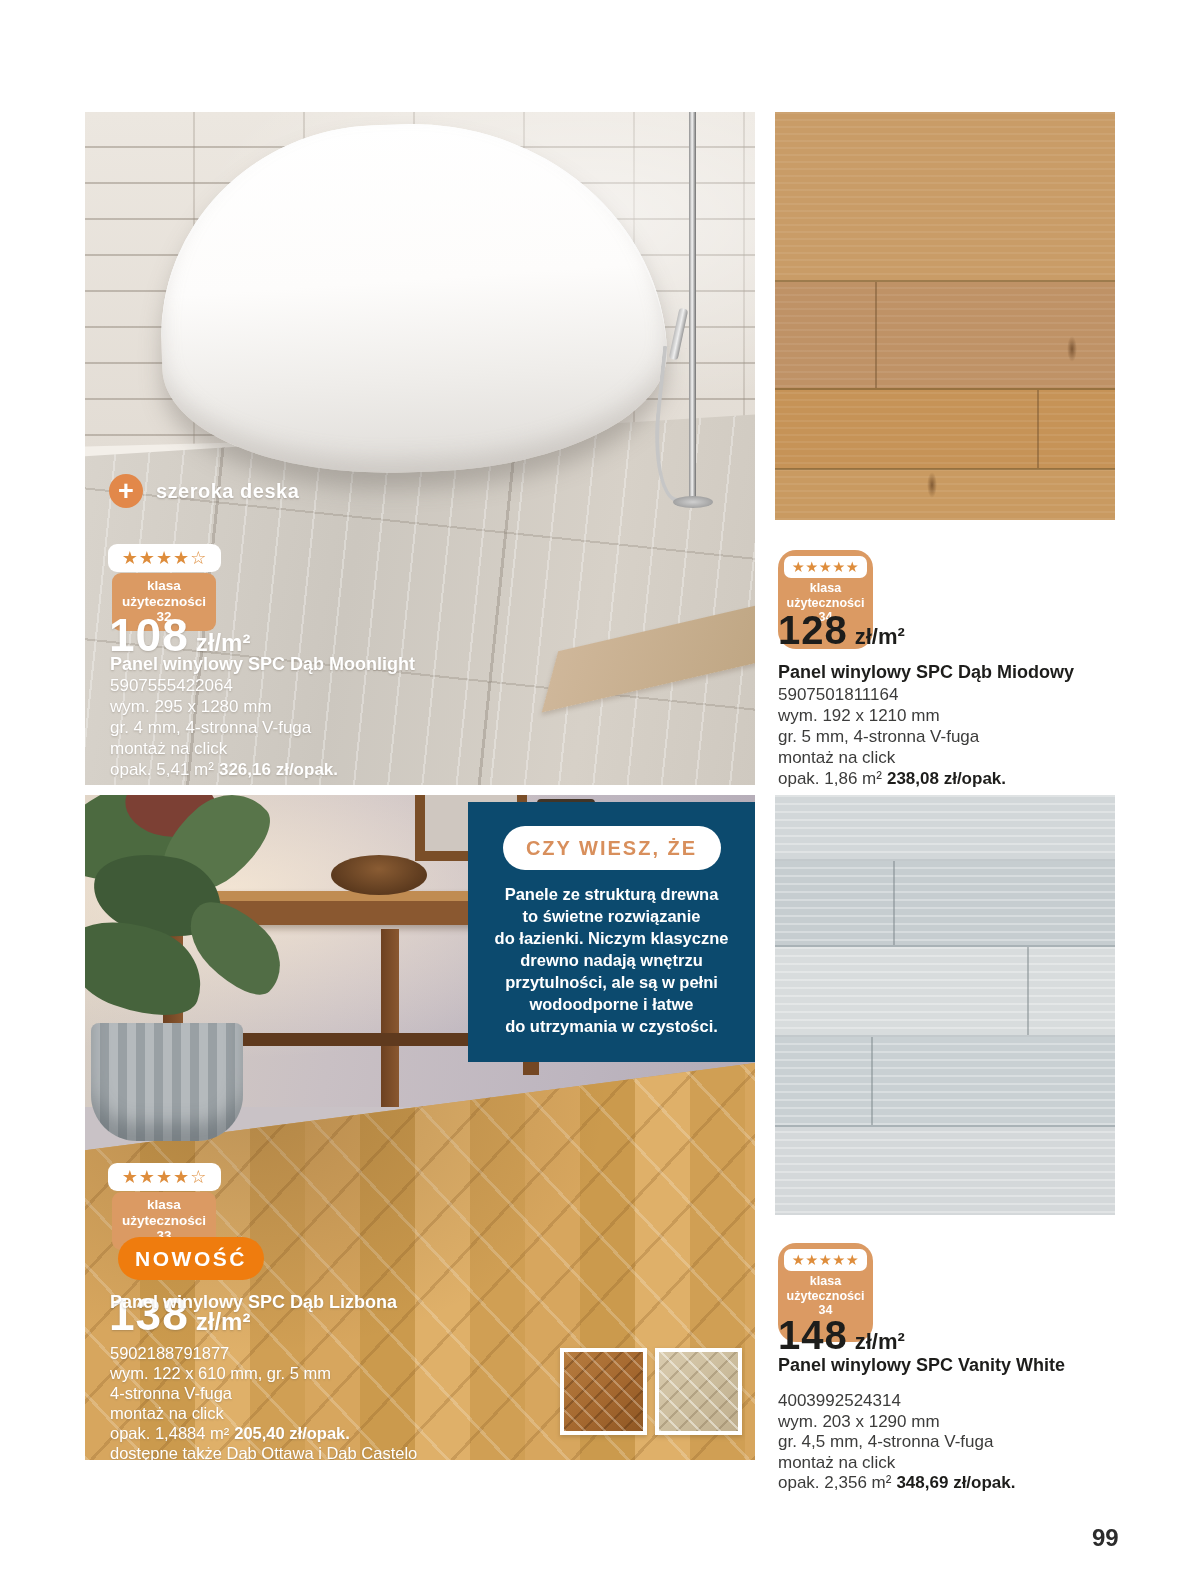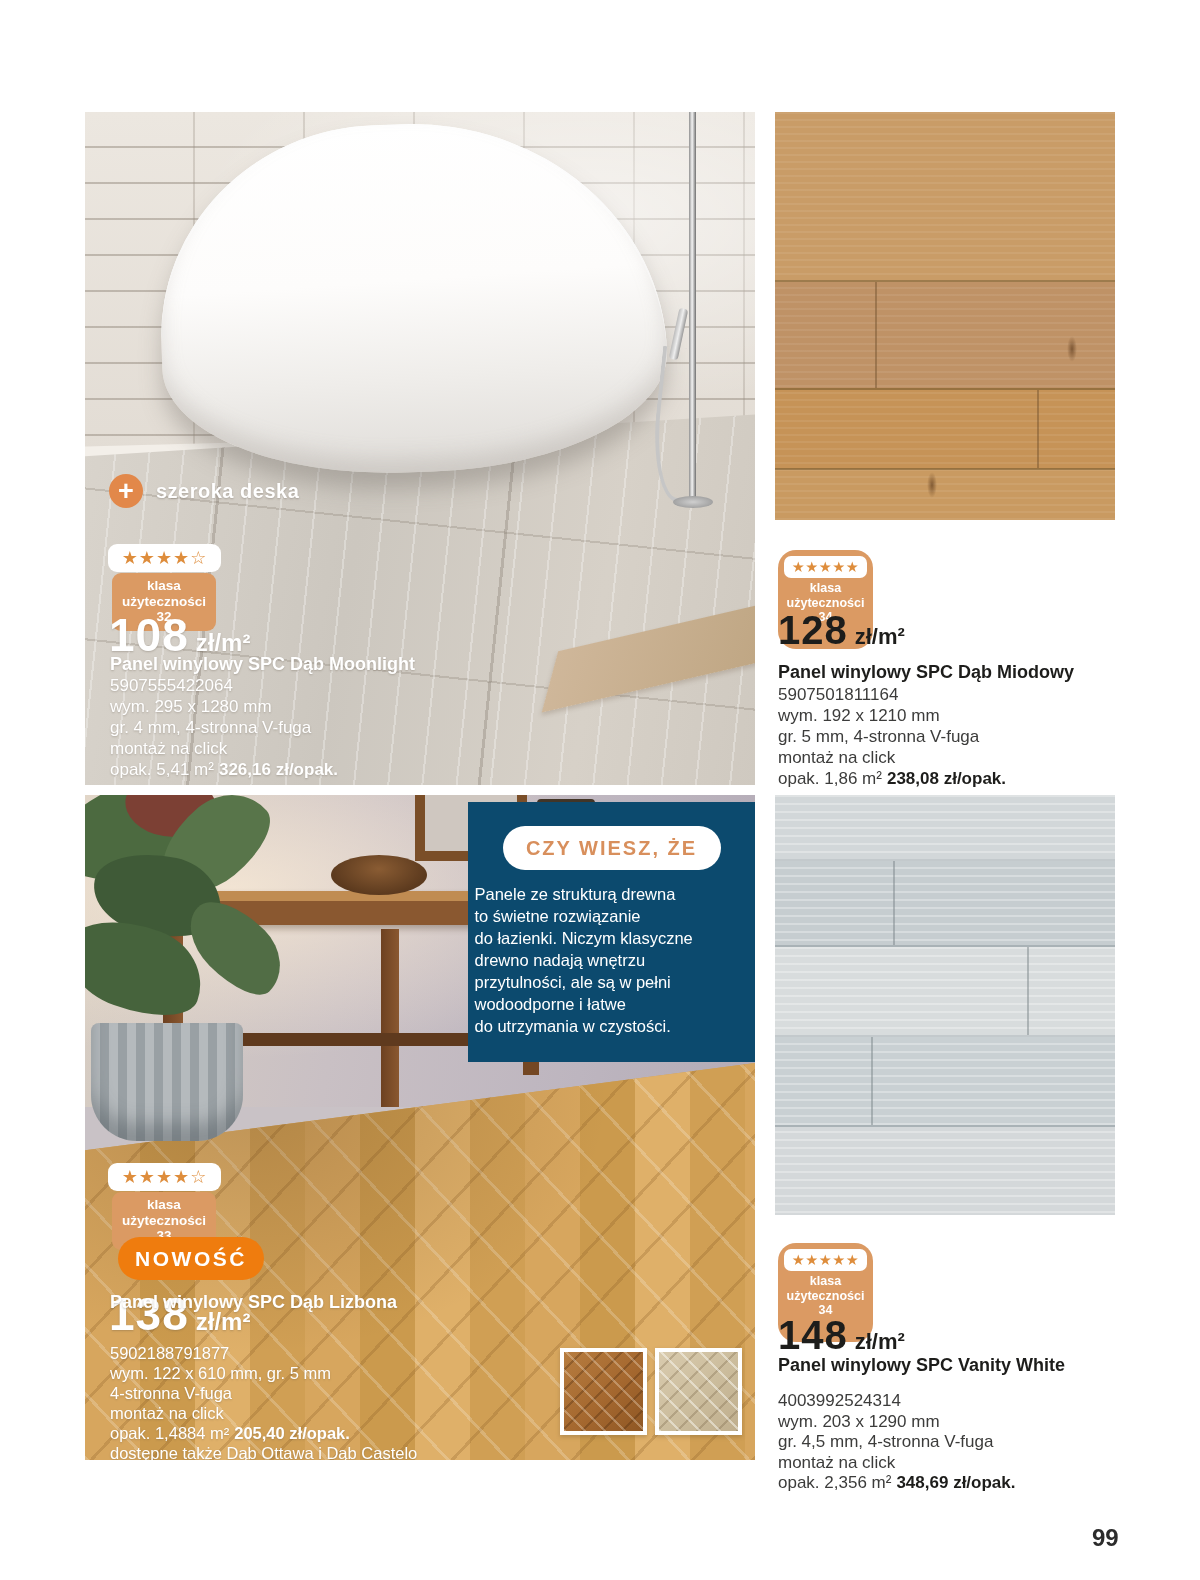--- a/index.html
+++ b/index.html
@@ -99,22 +99,22 @@
   .l2{left:8px;top:60px;width:130px;height:80px;background:#3f5a37;transform:rotate(12deg);}
   .l3{left:70px;top:10px;width:120px;height:75px;background:#58754a;transform:rotate(-40deg);}
   .l4{left:-20px;top:130px;width:140px;height:85px;background:#46633c;transform:rotate(20deg);}
   .l5{left:40px;top:-18px;width:95px;height:60px;background:#7c4034;transform:rotate(8deg);}
   .l6{left:96px;top:120px;width:110px;height:64px;background:#516d45;transform:rotate(45deg);}
 
   
   .callout{position:absolute;left:383px;top:7px;width:287px;height:260px;background:#0c4a6e;}
   .callout-pill{margin:24px auto 0;width:218px;height:44px;background:#fff;border-radius:22px;
                 color:#d88f5c;font-weight:bold;font-size:20px;letter-spacing:2px;text-align:center;line-height:44px;}
-  .callout-body{margin:13px auto 0;width:274px;color:#fff;font-weight:normal;font-size:16.5px;line-height:22px;
-                white-space:pre-line;}
+  .callout-body{margin:13px auto 0;width:274px;color:#fff;font-weight:bold;font-size:16.5px;line-height:22px;
+                text-align:center;white-space:pre-line;}
 
   
   .plus-row{position:absolute;left:24px;top:362px;display:flex;align-items:center;gap:13px;}
   .plus-circle{width:34px;height:34px;border-radius:50%;background:#e2884a;color:#fff;font-size:27px;font-weight:bold;
                display:flex;align-items:center;justify-content:center;}
   .plus-label{color:#fff;font-weight:bold;font-size:20px;letter-spacing:0.5px;
               text-shadow:0 1px 2px rgba(80,70,60,0.3);}
   .stars-pill{position:absolute;background:#fff;border-radius:9px;color:#de8d3c;text-align:center;
               width:113px;height:28px;font-size:18px;line-height:28px;letter-spacing:1px;}
   .img1 .stars-pill{left:23px;top:432px;}

